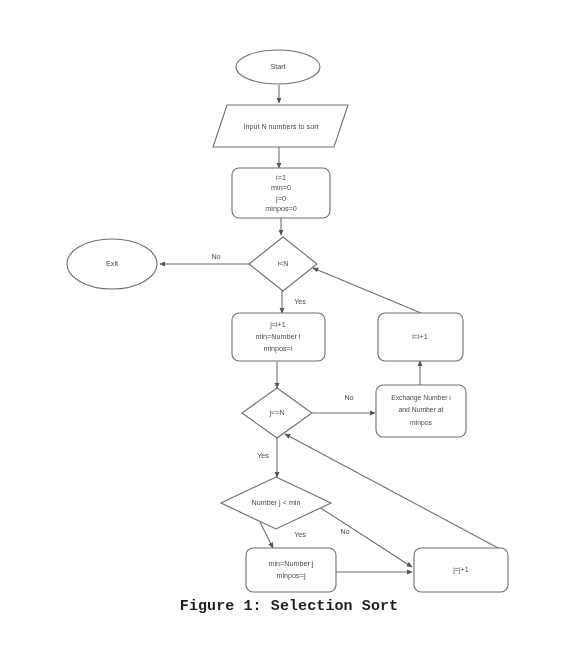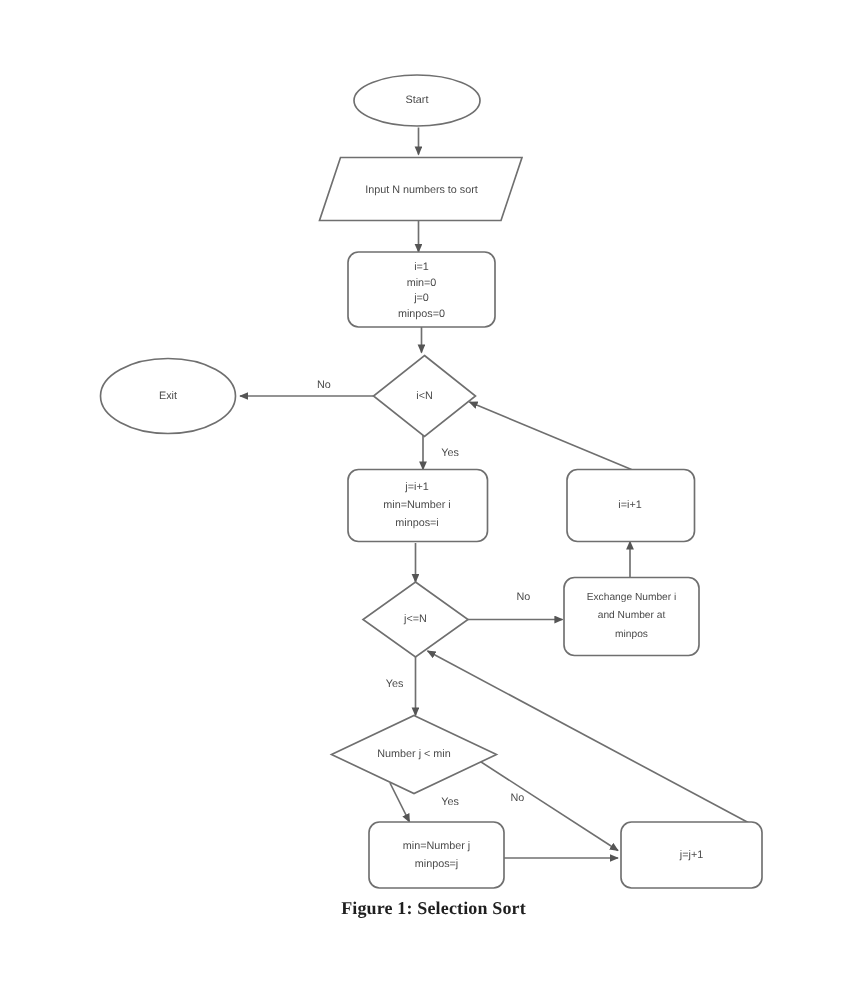--- a/index.html
+++ b/index.html
@@ -54,22 +54,22 @@
     fill: #4a4a4a;
     text-anchor: middle;
     dominant-baseline: middle;
   }
   .caption {
     position: absolute;
     left: 0;
     top: 598px;
     width: 578px;
     text-align: center;
-    font-family: Liberation Serif, serif;
-    font-size: 12px;
+    font-family: Liberation Mono, monospace;
+    font-size: 15px;
     font-weight: bold;
     color: #1f1f1f;
     letter-spacing: 0.1px;
   }
 </style>
 </head>
 <body>
 
 <div id="figure-root">
 

